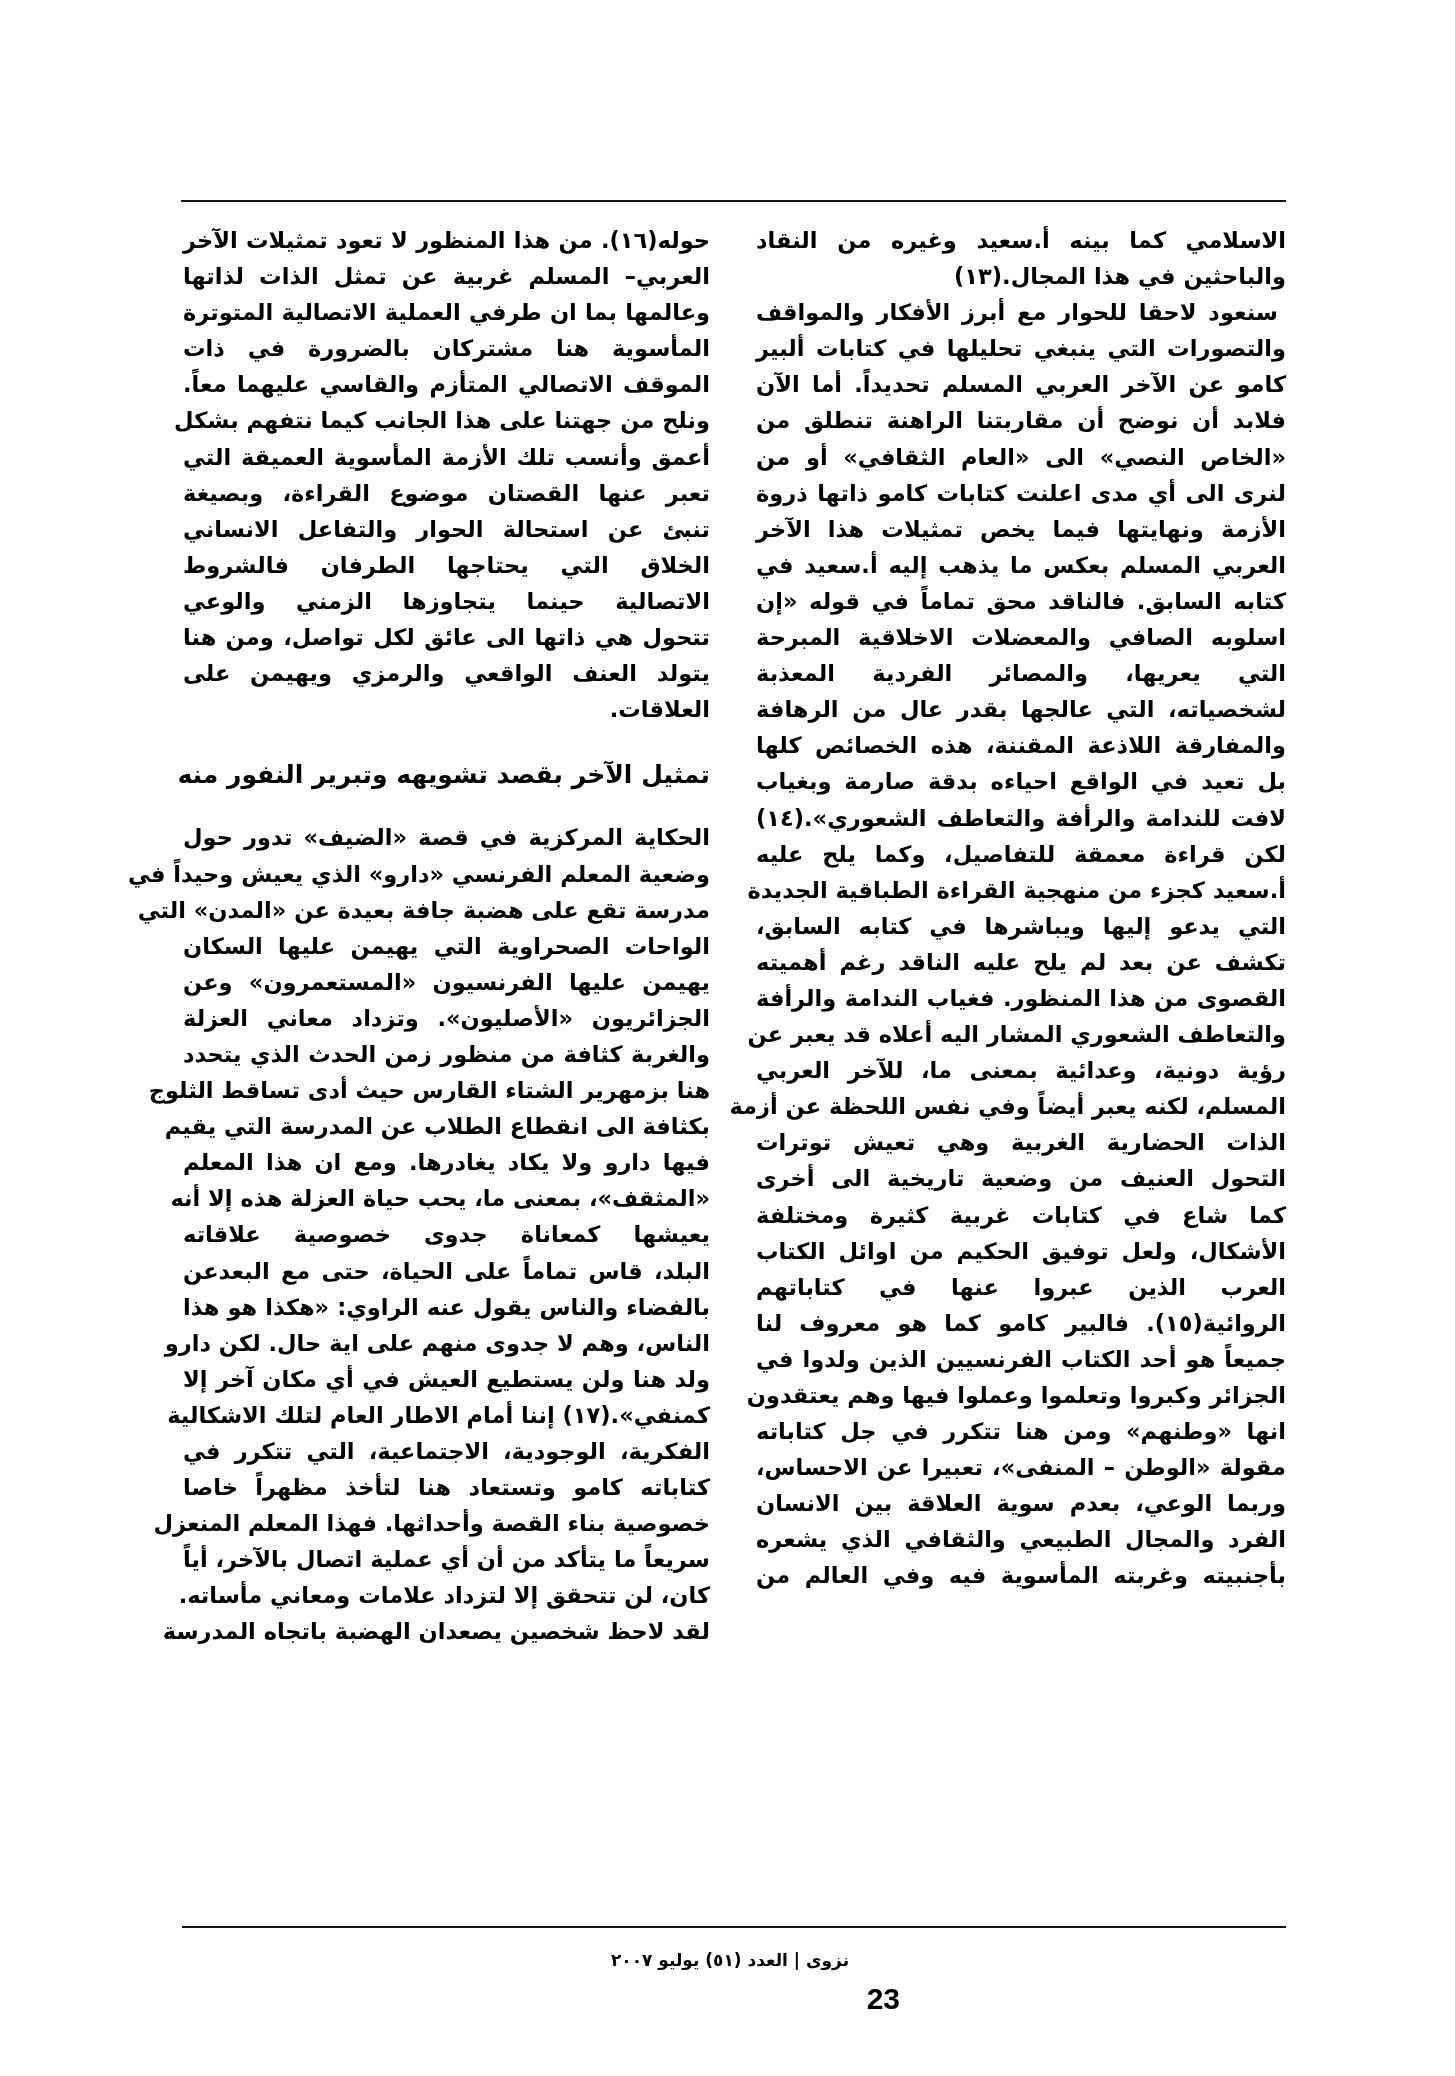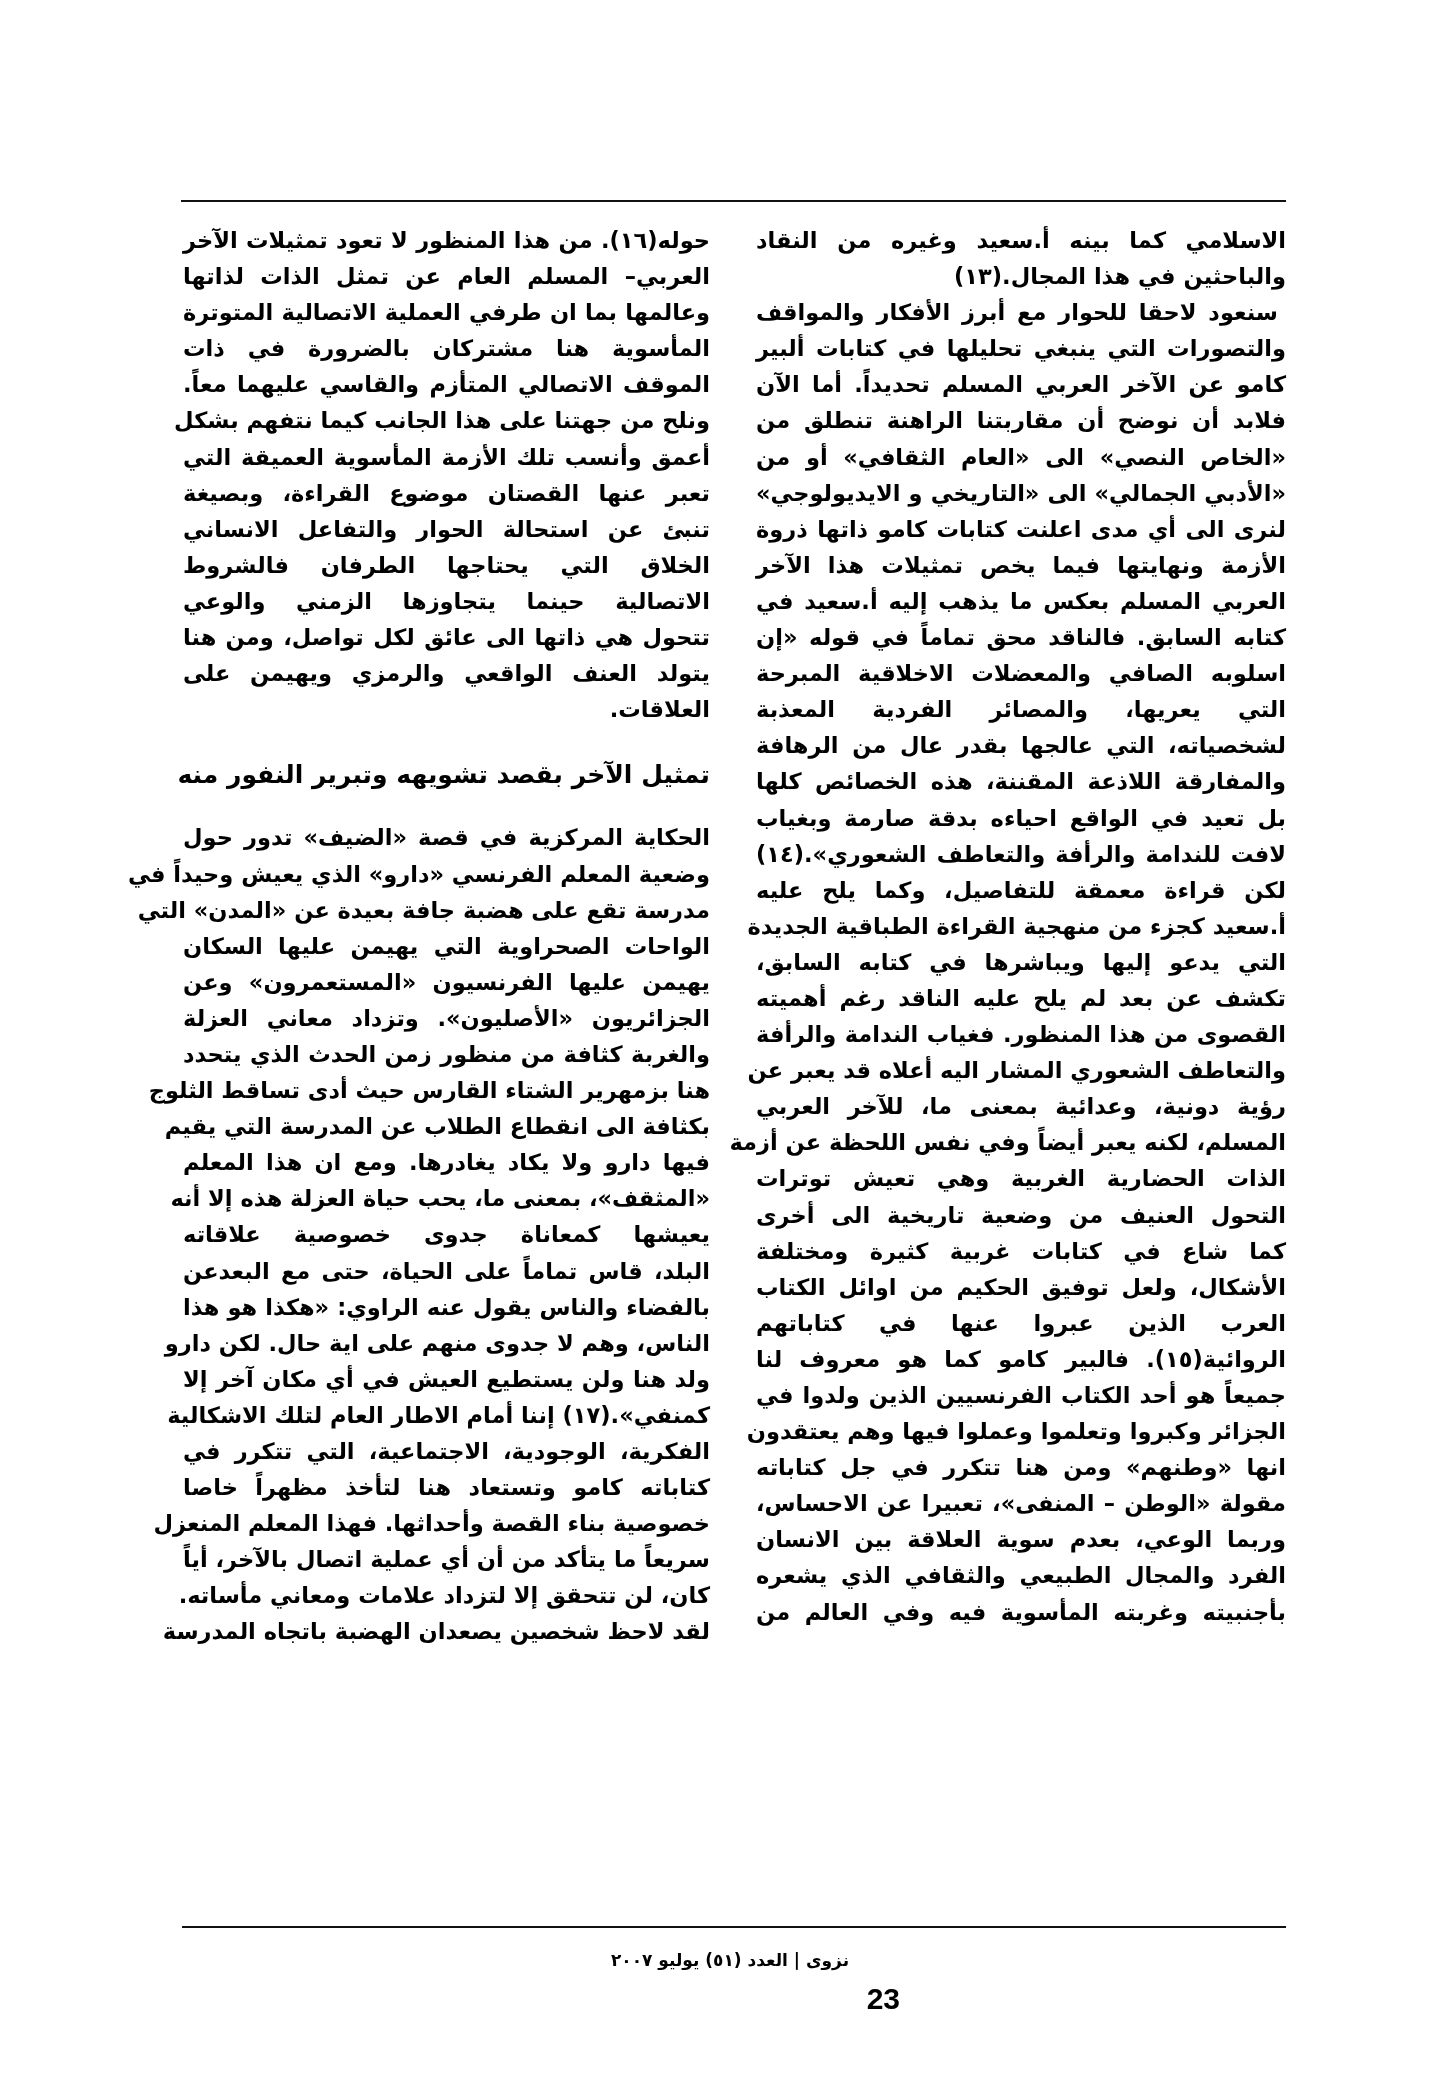--- a/index.html
+++ b/index.html
@@ -29,21 +29,20 @@
 <div class="rule top"></div>
 
 <div class="col right" id="right-col">
     <span class="line">الاسلامي كما بينه أ.سعيد وغيره من النقاد</span>
     <span class="line last">والباحثين في هذا المجال.(١٣)</span>
     <span class="line indent">سنعود لاحقا للحوار مع أبرز الأفكار والمواقف</span>
     <span class="line">والتصورات التي ينبغي تحليلها في كتابات ألبير</span>
     <span class="line">كامو عن الآخر العربي المسلم تحديداً. أما الآن</span>
     <span class="line">فلابد أن نوضح أن مقاربتنا الراهنة تنطلق من</span>
     <span class="line">«الخاص النصي» الى «العام الثقافي» أو من</span>
-    <span class="line">«الأدبي الجمالي» الى «التاريخي و الايديولوجي»</span>
     <span class="line">لنرى الى أي مدى اعلنت كتابات كامو ذاتها ذروة</span>
     <span class="line">الأزمة ونهايتها فيما يخص تمثيلات هذا الآخر</span>
     <span class="line">العربي المسلم بعكس ما يذهب إليه أ.سعيد في</span>
     <span class="line">كتابه السابق. فالناقد محق تماماً في قوله «إن</span>
     <span class="line">اسلوبه الصافي والمعضلات الاخلاقية المبرحة</span>
     <span class="line">التي يعريها، والمصائر الفردية المعذبة</span>
     <span class="line">لشخصياته، التي عالجها بقدر عال من الرهافة</span>
     <span class="line">والمفارقة اللاذعة المقننة، هذه الخصائص كلها</span>
     <span class="line">بل تعيد في الواقع احياءه بدقة صارمة وبغياب</span>
     <span class="line">لافت للندامة والرأفة والتعاطف الشعوري».(١٤)</span>
@@ -66,21 +65,21 @@
     <span class="line">انها «وطنهم» ومن هنا تتكرر في جل كتاباته</span>
     <span class="line">مقولة «الوطن – المنفى»، تعبيرا عن الاحساس،</span>
     <span class="line">وربما الوعي، بعدم سوية العلاقة بين الانسان</span>
     <span class="line">الفرد والمجال الطبيعي والثقافي الذي يشعره</span>
     <span class="line">بأجنبيته وغربته المأسوية فيه وفي العالم من</span>
   </div>
 
 <div class="col left" id="left-col">
   <div id="left-before">
       <span class="line">حوله(١٦). من هذا المنظور لا تعود تمثيلات الآخر</span>
-      <span class="line">العربي– المسلم العام عن تمثل الذات لذاتها</span>
+      <span class="line">العربي– المسلم غربية عن تمثل الذات لذاتها</span>
       <span class="line">وعالمها بما ان طرفي العملية الاتصالية المتوترة</span>
       <span class="line">المأسوية هنا مشتركان بالضرورة في ذات</span>
       <span class="line">الموقف الاتصالي المتأزم والقاسي عليهما معاً.</span>
       <span class="line">ونلح من جهتنا على هذا الجانب كيما نتفهم بشكل</span>
       <span class="line">أعمق وأنسب تلك الأزمة المأسوية العميقة التي</span>
       <span class="line">تعبر عنها القصتان موضوع القراءة، وبصيغة</span>
       <span class="line">تنبئ عن استحالة الحوار والتفاعل الانساني</span>
       <span class="line">الخلاق التي يحتاجها الطرفان فالشروط</span>
       <span class="line">الاتصالية حينما يتجاوزها الزمني والوعي</span>
       <span class="line">تتحول هي ذاتها الى عائق لكل تواصل، ومن هنا</span>

